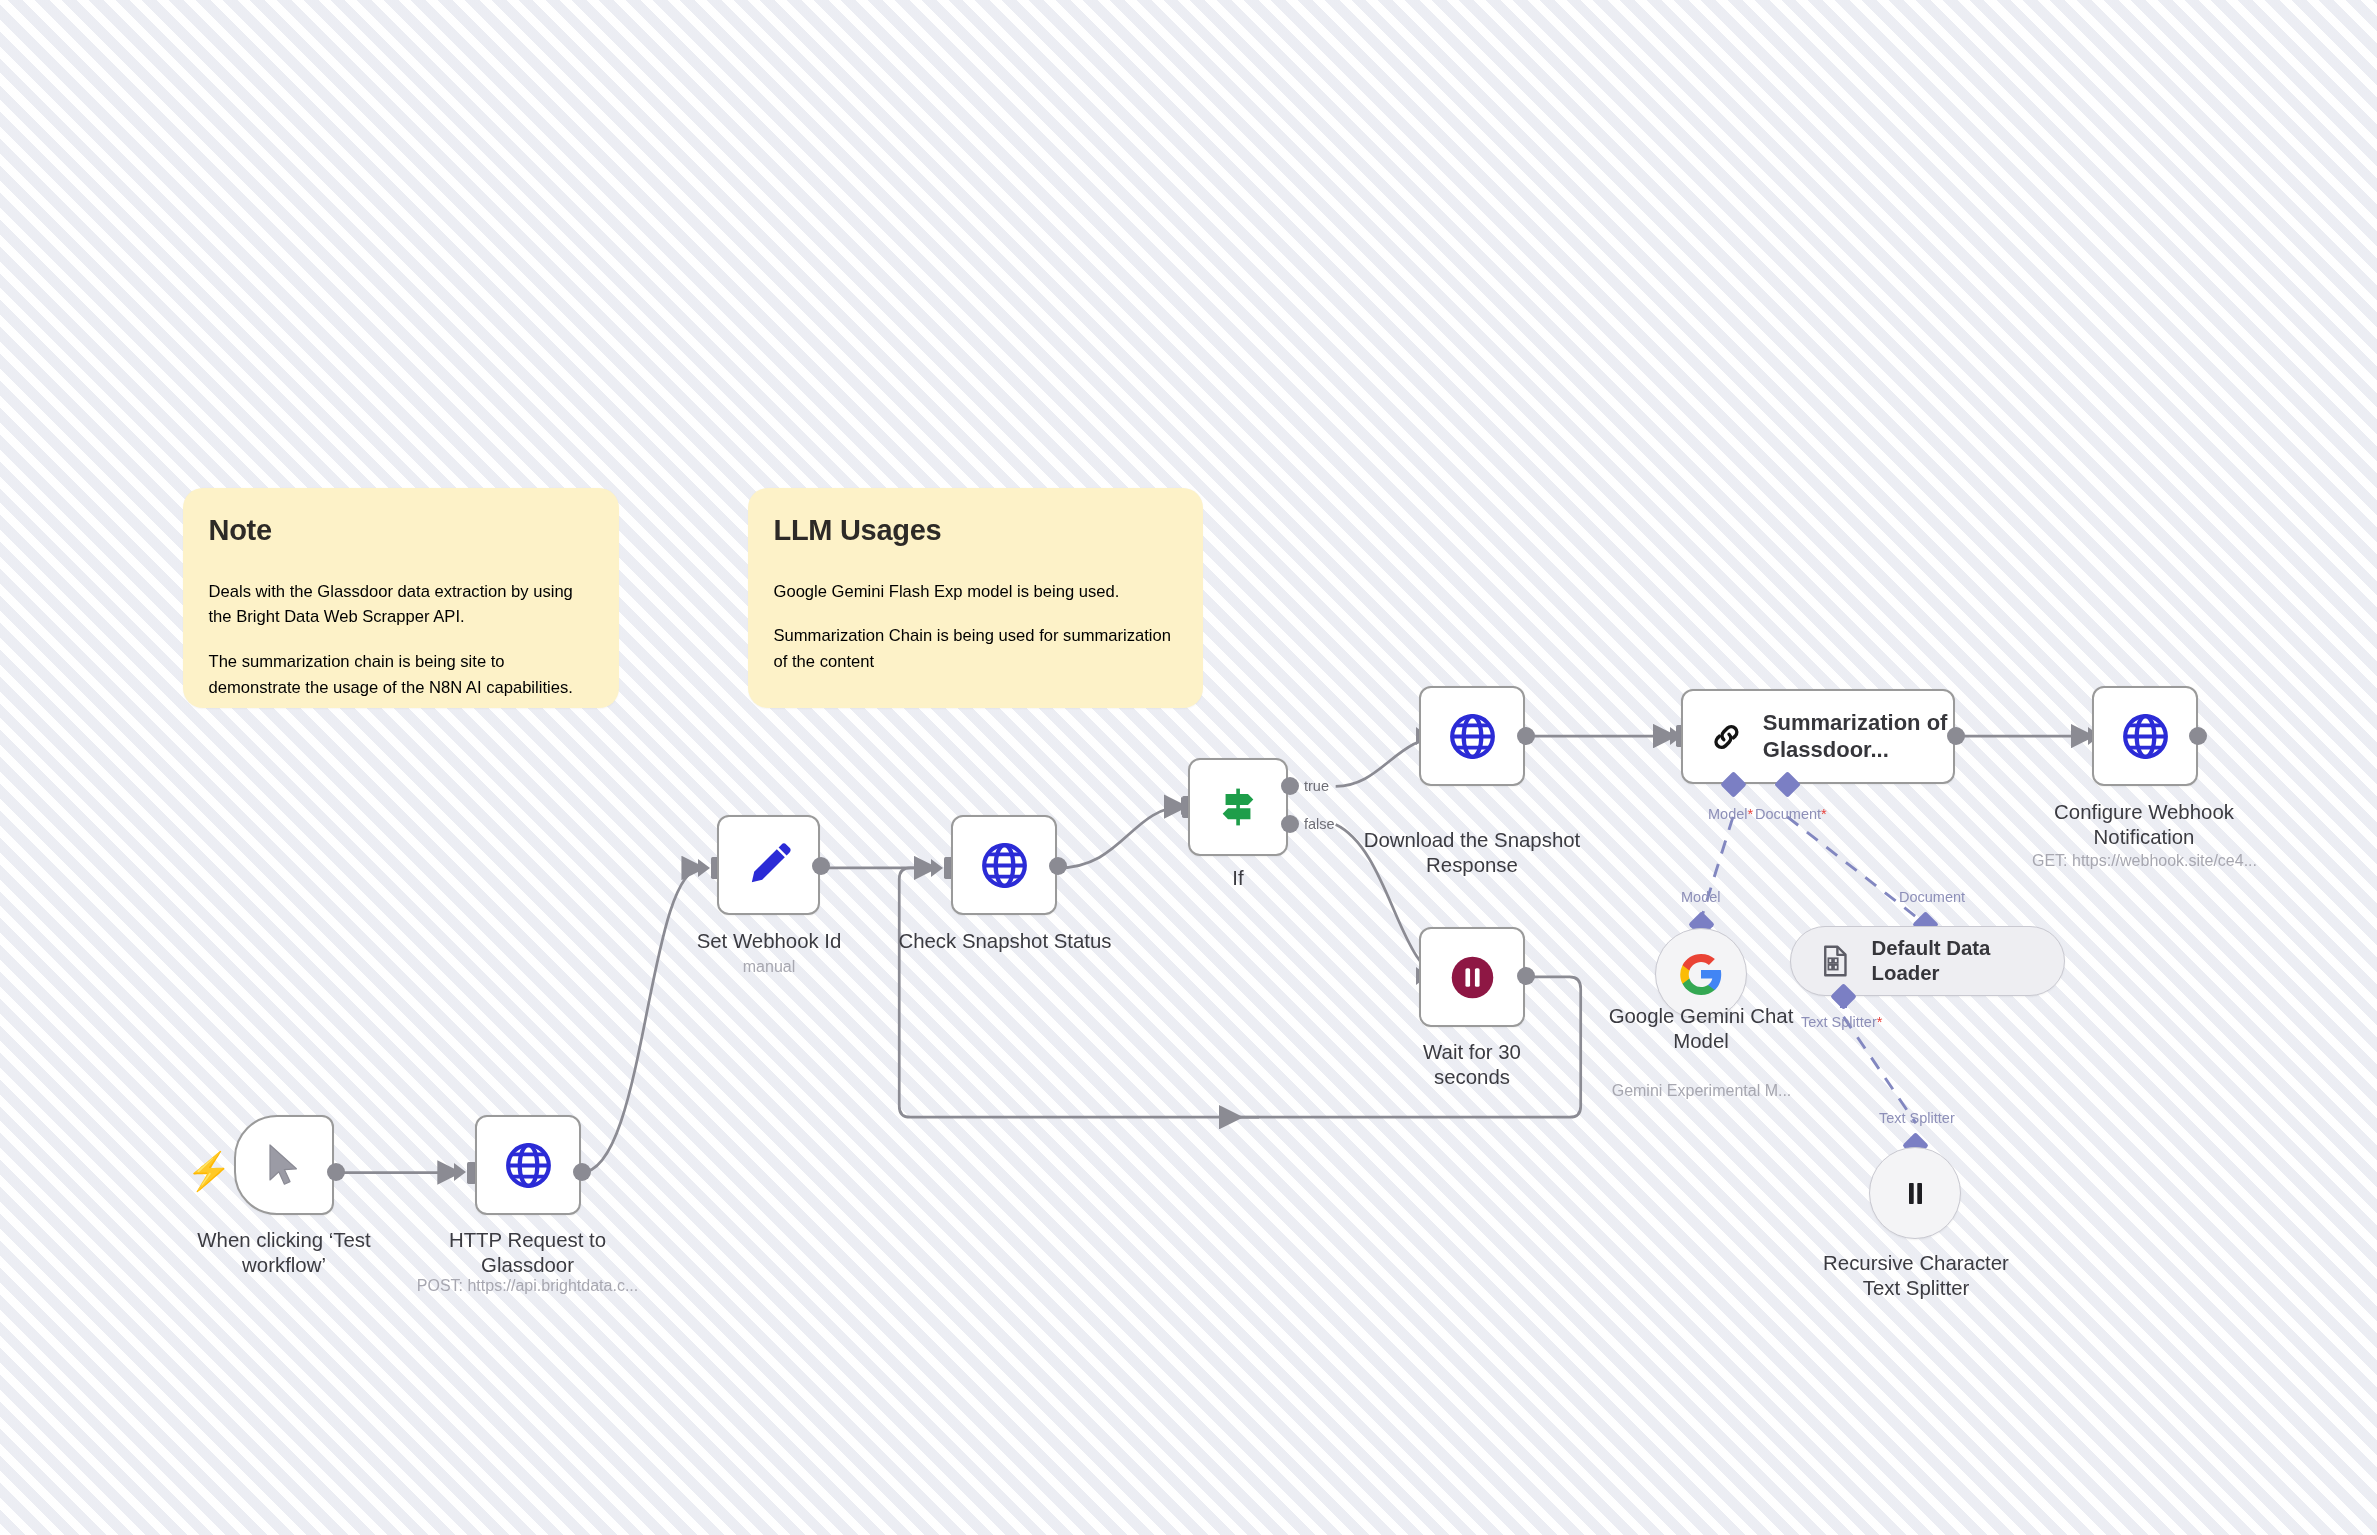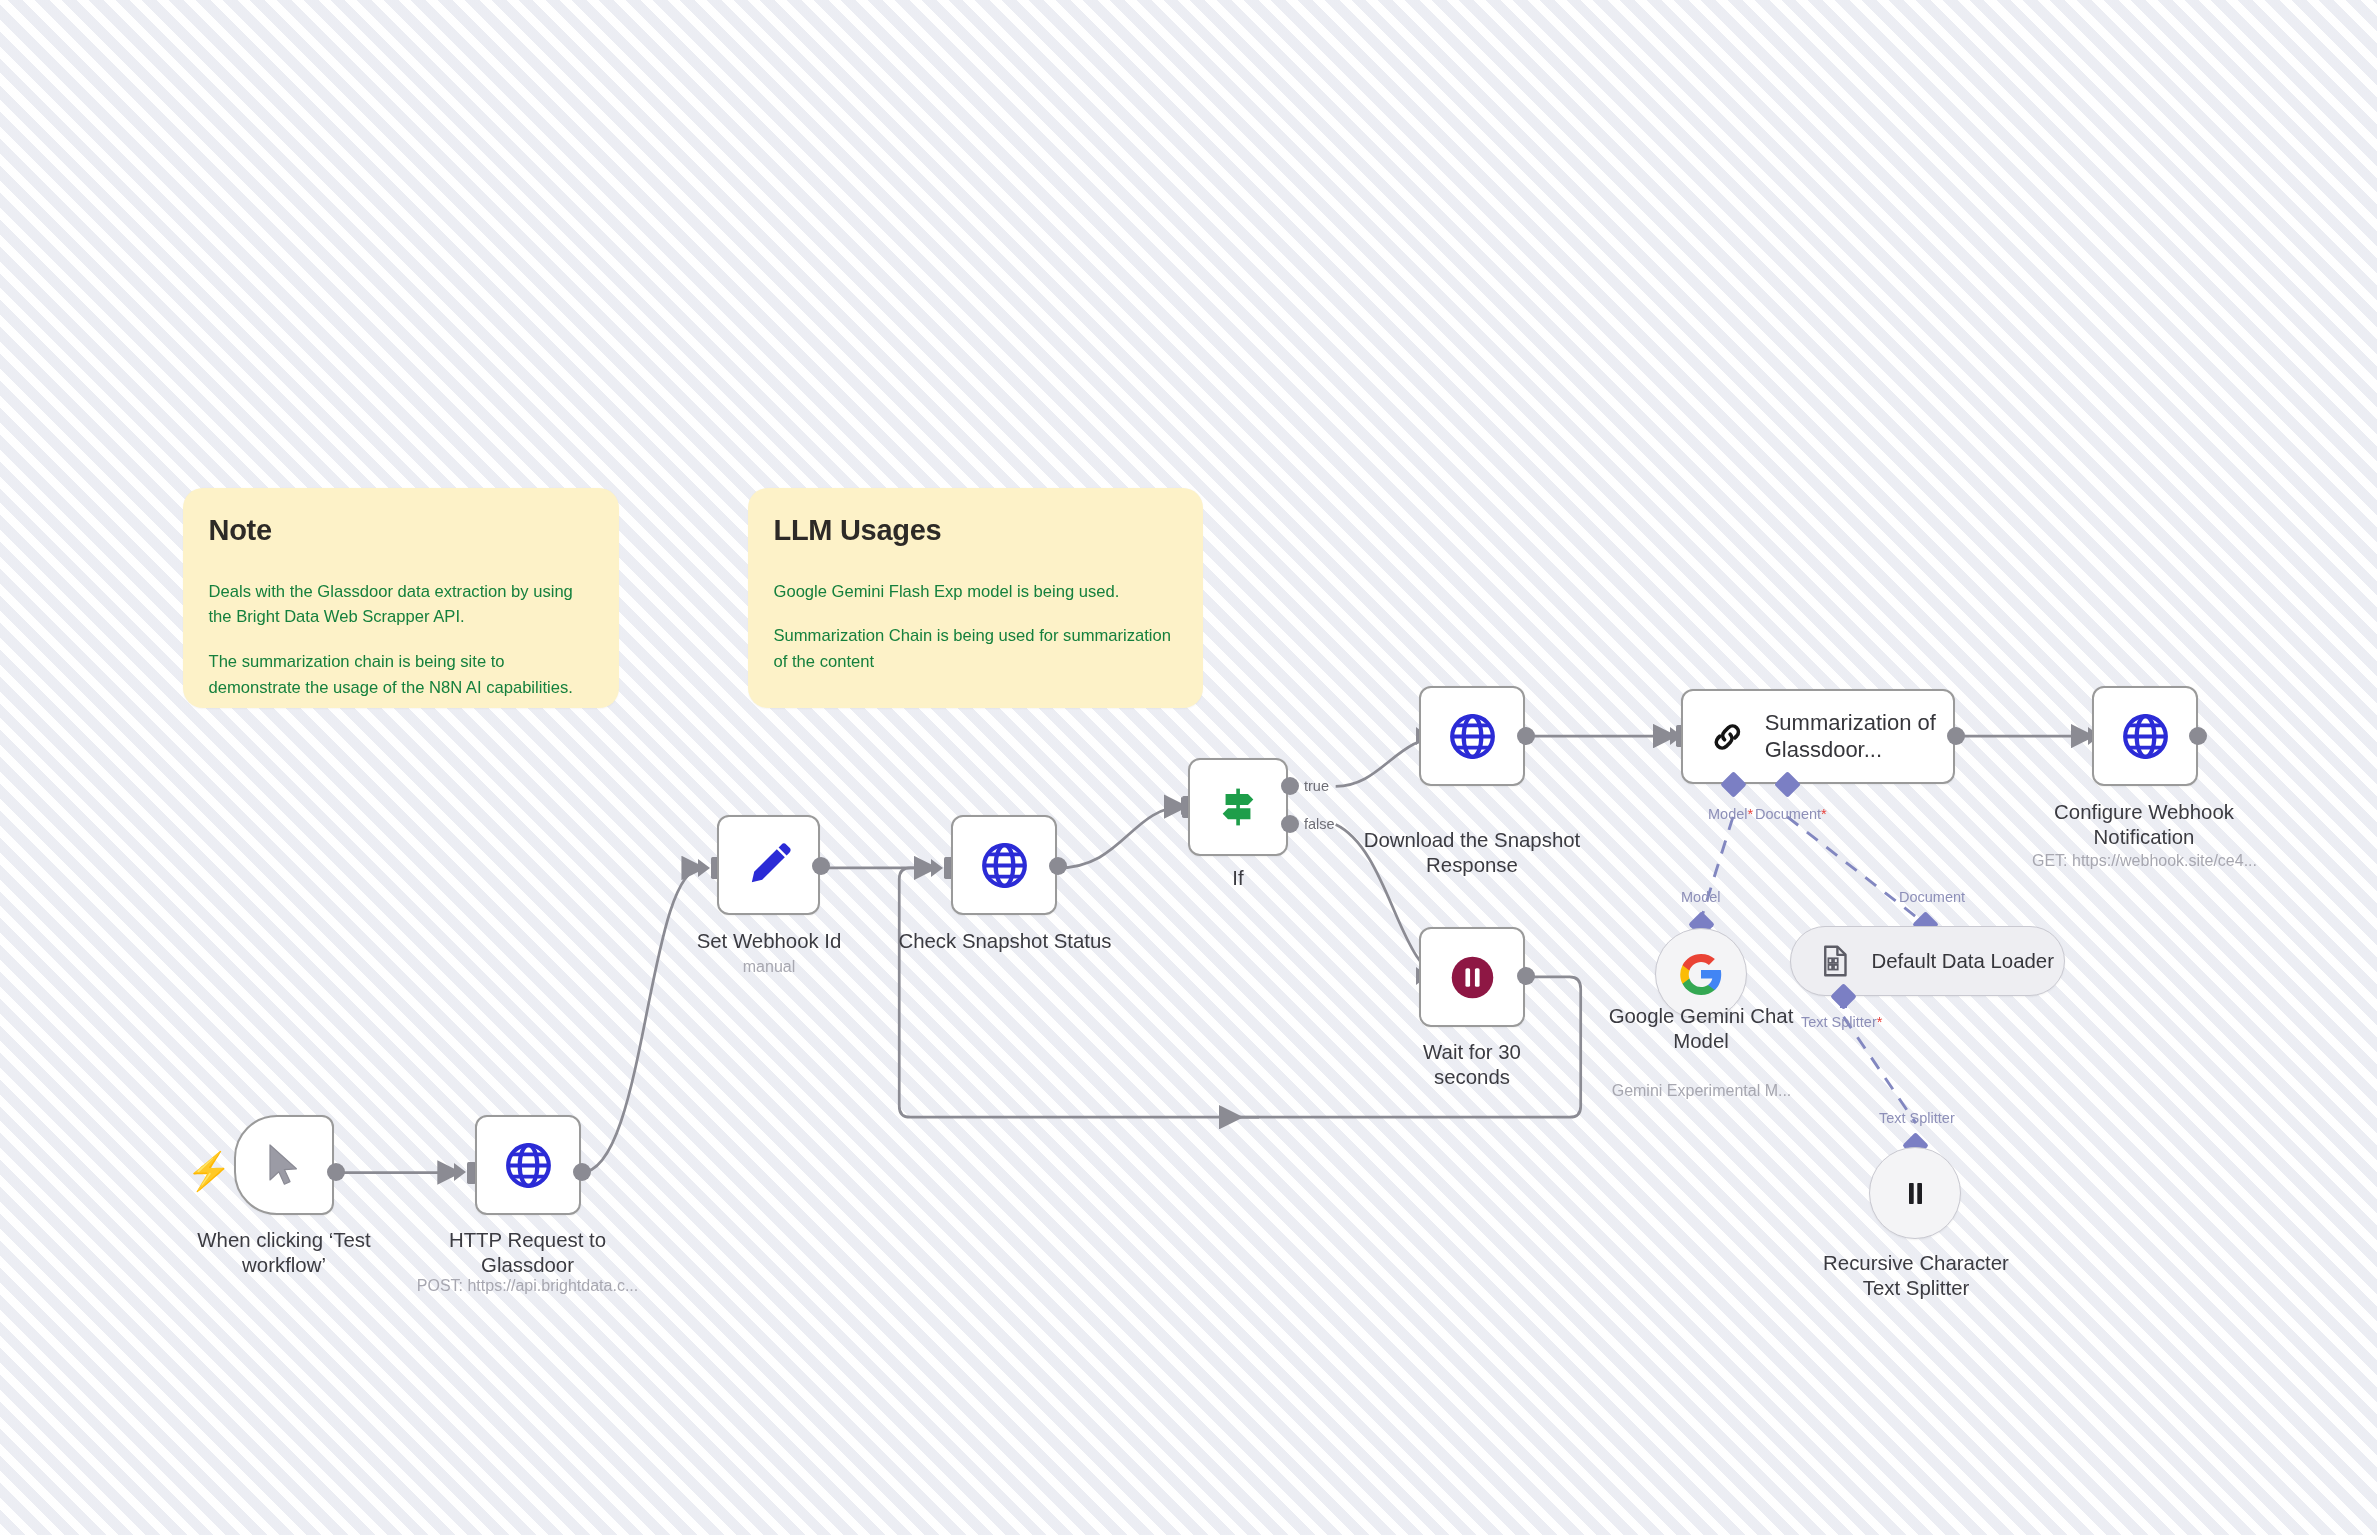--- a/index.html
+++ b/index.html
@@ -32,21 +32,21 @@
   .sticky h2 {
     font-size: 29px;
     font-weight: 700;
     color: #2d2a27;
     letter-spacing: -0.3px;
     margin-bottom: 32px;
   }
   .sticky p {
     font-size: 16.6px;
     line-height: 1.55;
-    color: #15803d;
+    color: #000000;
     margin-bottom: 19px;
     max-width: 400px;
   }
   .sticky p:last-child { margin-bottom: 0; }
 
   
   #edges { position: absolute; left: 0; top: 0; width: 2377px; height: 1536px; pointer-events: none; }
 
   
   .node {
@@ -79,21 +79,21 @@
     border: 1.7px solid #c9c9d1;
     justify-content: flex-start;
     padding-left: 25.5px;
     gap: 19px;
   }
 
   .node-inner-label {
     font-size: 22px;
     color: #36363b;
     line-height: 1.22;
-    font-weight: 400;
+    font-weight: 700;
   }
   .node-inner-label.small { font-size: 20.4px; }
 
   .caption {
     position: absolute;
     text-align: center;
     font-size: 20.4px;
     line-height: 1.22;
     color: #3b3b41;
     font-weight: 400;

